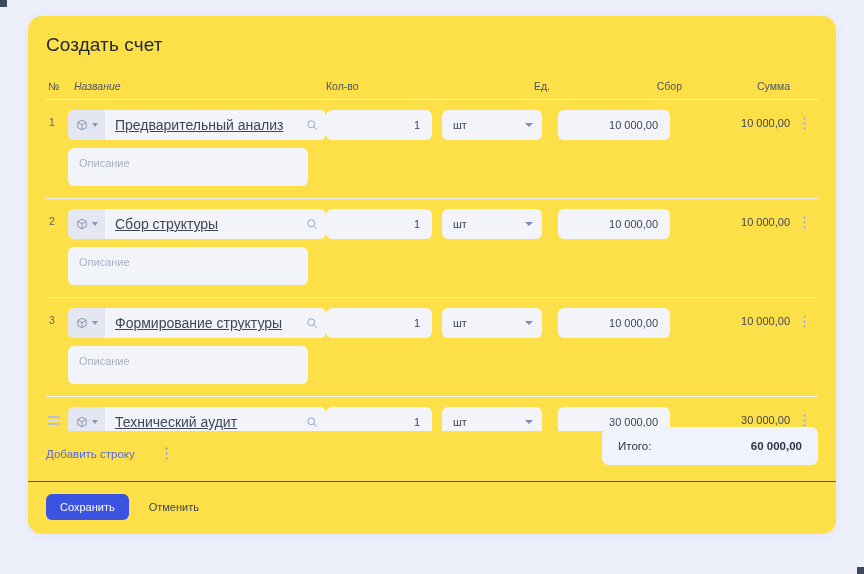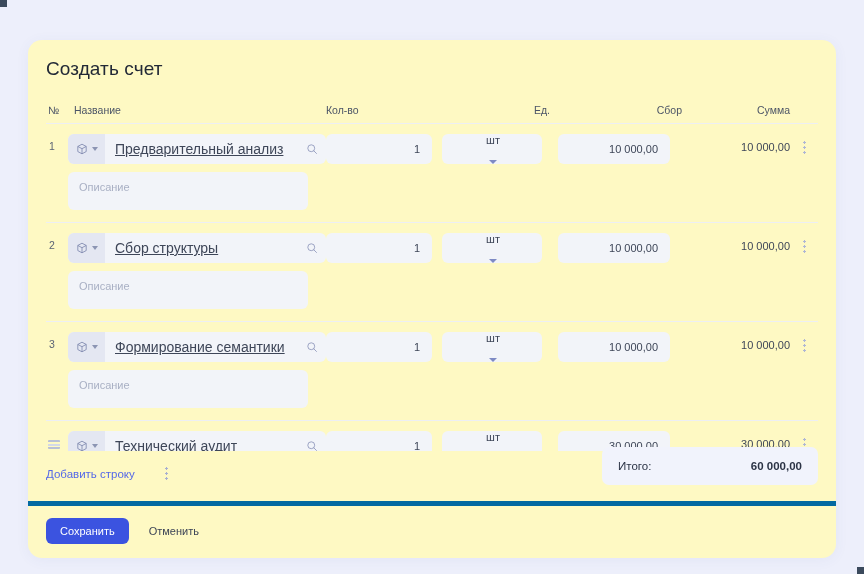--- a/index.html
+++ b/index.html
@@ -23,24 +23,24 @@
     height: 7px;
     background: #3B4A5C;
     pointer-events: none;
   }
   .corner-mark.tl { top: 0; left: 0; }
   .corner-mark.br { bottom: 0; right: 0; }
 
   .card {
     position: absolute;
     left: 28px;
-    top: 40px;
+    top: 16px;
     width: 808px;
     height: 518px;
-    background: #fef9c3;
+    background: #fde047;
     border-radius: 14px;
     box-shadow: 0 2px 14px rgba(70, 80, 160, 0.06);
     overflow: hidden;
     display: flex;
     flex-direction: column;
   }
 
   .card-title {
     font-size: 19px;
     font-weight: 400;
@@ -67,21 +67,21 @@
   }
 
   .col-num      { width: 22px; flex: none; text-align: left; padding-left: 2px; }
   .col-name     { width: 258px; flex: none; }
   .col-qty      { width: 116px; flex: none; padding-right: 6px; }
   .col-unit     { width: 116px; flex: none; text-align: right; padding-right: 8px; }
   .col-price    { width: 132px; flex: none; text-align: right; padding-right: 8px; }
   .col-sum      { width: 100px; flex: none; text-align: right; }
   .col-menu     { width: 28px; flex: none; text-align: center; }
 
-  .thead .col-name { padding-left: 6px; }
+  .thead .col-name { padding-left: 6px; font-style: italic; }
 
   .row {
     border-bottom: 1px solid #EDEFF4;
     padding: 10px 0 12px 0;
   }
   .row:last-of-type { border-bottom: 5px solid #84cc16; }
 
   .row-main {
     display: flex;
     align-items: flex-start;
@@ -186,21 +186,20 @@
     height: 30px;
     background: #F2F4F9;
     border-radius: 6px;
     display: flex;
     align-items: center;
     justify-content: space-between;
     padding: 0 9px 0 11px;
     font-size: 11px;
     color: #3E4658;
     cursor: pointer;
-    flex-direction: column;
   }
   .select-chev {
     width: 0; height: 0;
     border-left: 4px solid transparent;
     border-right: 4px solid transparent;
     border-top: 4.5px solid #7E8AC4;
   }
 
   .sum-cell {
     width: 100px;
@@ -278,21 +277,21 @@
     align-items: center;
     justify-content: space-between;
     padding: 0 16px;
     font-size: 11.5px;
     color: #2B3345;
   }
   .total-label { font-weight: 400; }
   .total-value { font-weight: 700; }
 
   .actions {
-    border-top: 5px solid #0369a1;
+    border-top: 1px solid #0369a1;
     margin-top: 19px;
     padding: 12px 18px 14px 18px;
     display: flex;
     align-items: center;
     gap: 8px;
   }
   .btn-primary {
     background: #3B53E0;
     color: #FFFFFF;
     border: none;
@@ -432,21 +431,21 @@
               <div class="name-field">
                 <span class="type-chip">
                   <span>
                     <svg width="12" height="12" viewBox="0 0 16 16" fill="none" aria-hidden="true">
                       <path d="M8 1.6 13.6 4.6v6.8L8 14.4 2.4 11.4V4.6L8 1.6Z" stroke="#7C86AD" stroke-width="1.1" stroke-linejoin="round"></path>
                       <path d="M2.4 4.6 8 7.6l5.6-3M8 7.6v6.8" stroke="#7C86AD" stroke-width="1.1" stroke-linejoin="round"></path>
                     </svg>
                   </span>
                   <span class="chev"></span>
                 </span>
-                <span class="name-value">Формирование семантики</span>
+                <span class="name-value">Формирование структуры</span>
                 <span class="search-btn">
                   <svg width="12" height="12" viewBox="0 0 16 16" fill="none" aria-hidden="true">
                     <circle cx="7" cy="7" r="4.6" stroke="#8A93B8" stroke-width="1.1"></circle>
                     <path d="M10.4 10.4 14 14" stroke="#8A93B8" stroke-width="1.1" stroke-linecap="round"></path>
                   </svg>
                 </span>
               </div>
             </div>
             <div class="qty-wrap">
               <div class="input-box">1</div>

